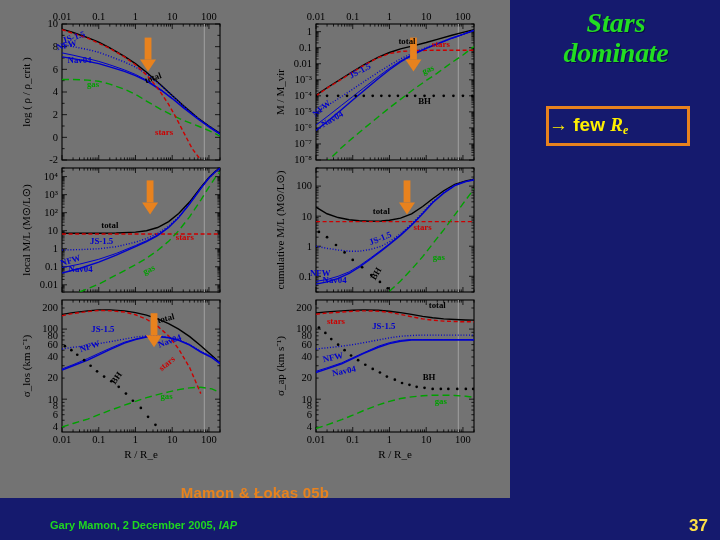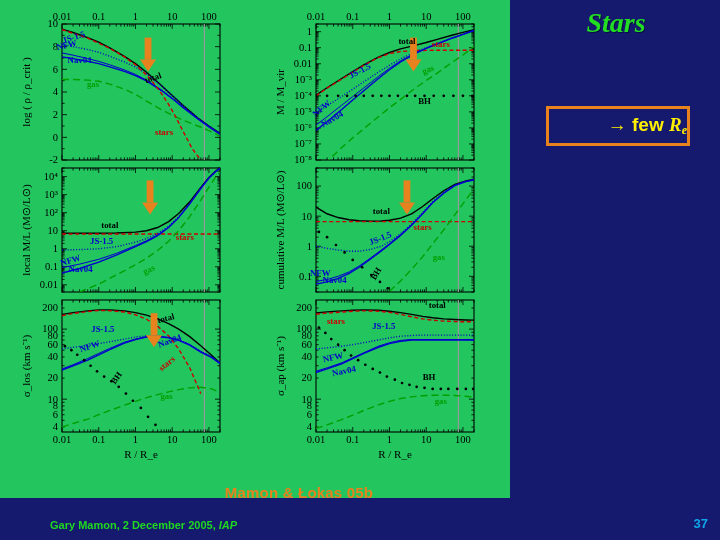--- a/index.html
+++ b/index.html
@@ -7,54 +7,53 @@
     width:720px;height:540px;
     background:#151A6E;
     font-family:"Liberation Sans",sans-serif;
     overflow:hidden;position:relative;
   }
   #slide{position:absolute;inset:0;}
 
   
   #figure-panel{
     position:absolute;left:0;top:0;width:510px;height:498px;
-    background:#22c55e;
+    background:#737373;
   }
   #figure-svg{display:block;width:510px;height:470px;}
 
   
   #caption{
     position:absolute;left:0;top:484px;width:510px;
     text-align:center;
     color:#E8821E;
     font-size:15px;font-weight:600;
     letter-spacing:.2px;
     font-family:"Liberation Sans",sans-serif;
-    padding-left:44px;
   }
 
   
   #headline{
     position:absolute;left:516px;top:8px;width:200px;
     text-align:center;
     color:#22DD22;
     font-family:"Liberation Serif",serif;
     font-weight:bold;font-style:italic;
     font-size:28px;line-height:1.08;
     text-shadow:1px 1px 0 #0a0d45;
   }
   #headline .l{display:block;white-space:nowrap;}
   #headline .l2{letter-spacing:-.3px;}
 
   #callout-box{
     position:absolute;left:546px;top:106px;
     width:138px;height:34px;
     border:3px solid #E8821E;
     background:#151A6E;
-    display:flex;align-items:center;justify-content:flex-end;
+    display:flex;align-items:center;justify-content:flex-start;
   }
   #callout-text{
     color:#FFF000;
     font-family:"Liberation Sans",sans-serif;
     font-weight:bold;font-size:19px;
     white-space:nowrap;
   }
   #callout-text .it{font-family:"Liberation Serif",serif;font-style:italic;font-weight:bold;}
   #callout-text .sub{font-size:12px;vertical-align:-3px;font-style:italic;font-family:"Liberation Serif",serif;}
 
@@ -66,21 +65,21 @@
   #footer-credit{
     position:absolute;left:8px;top:5px;
     color:#1FD81F;font-size:11px;font-weight:bold;
     font-family:"Liberation Sans",sans-serif;
     white-space:nowrap;
     margin-left:42px;
   }
   #footer-credit .it{font-style:italic;}
   #footer-page{
     position:absolute;right:12px;top:2px;
-    color:#0ea5e9;font-size:13px;font-weight:bold;
+    color:#fde047;font-size:17px;font-weight:bold;
     font-family:"Liberation Sans",sans-serif;
   }
 
   
   text{font-family:"Liberation Serif",serif;}
   .ticklab{font-size:10.5px;fill:#000;}
   .axlab{font-size:11px;fill:#000;}
   .curvelab{font-size:8.8px;font-weight:bold;}
   .lab-blue{fill:#0000CC;}
   .lab-green{fill:#00A000;}
@@ -1298,20 +1297,21 @@
             <text x="440.8246401237434" y="404.1113690159346" class="curvelab lab-green" text-anchor="middle">gas</text>
           </g>
         </g>
     </svg>
   </div>
 
   <div id="caption">Mamon &amp; Łokas 05b</div>
 
   <div id="headline">
     <span class="l">Stars</span>
+    <span class="l l2">dominate</span>
   </div>
 
   <div id="callout-box">
     <div id="callout-text">
       <span>→</span>
       <span>few</span>
       <span class="it">R</span><span class="sub">e</span>
     </div>
   </div>
 

